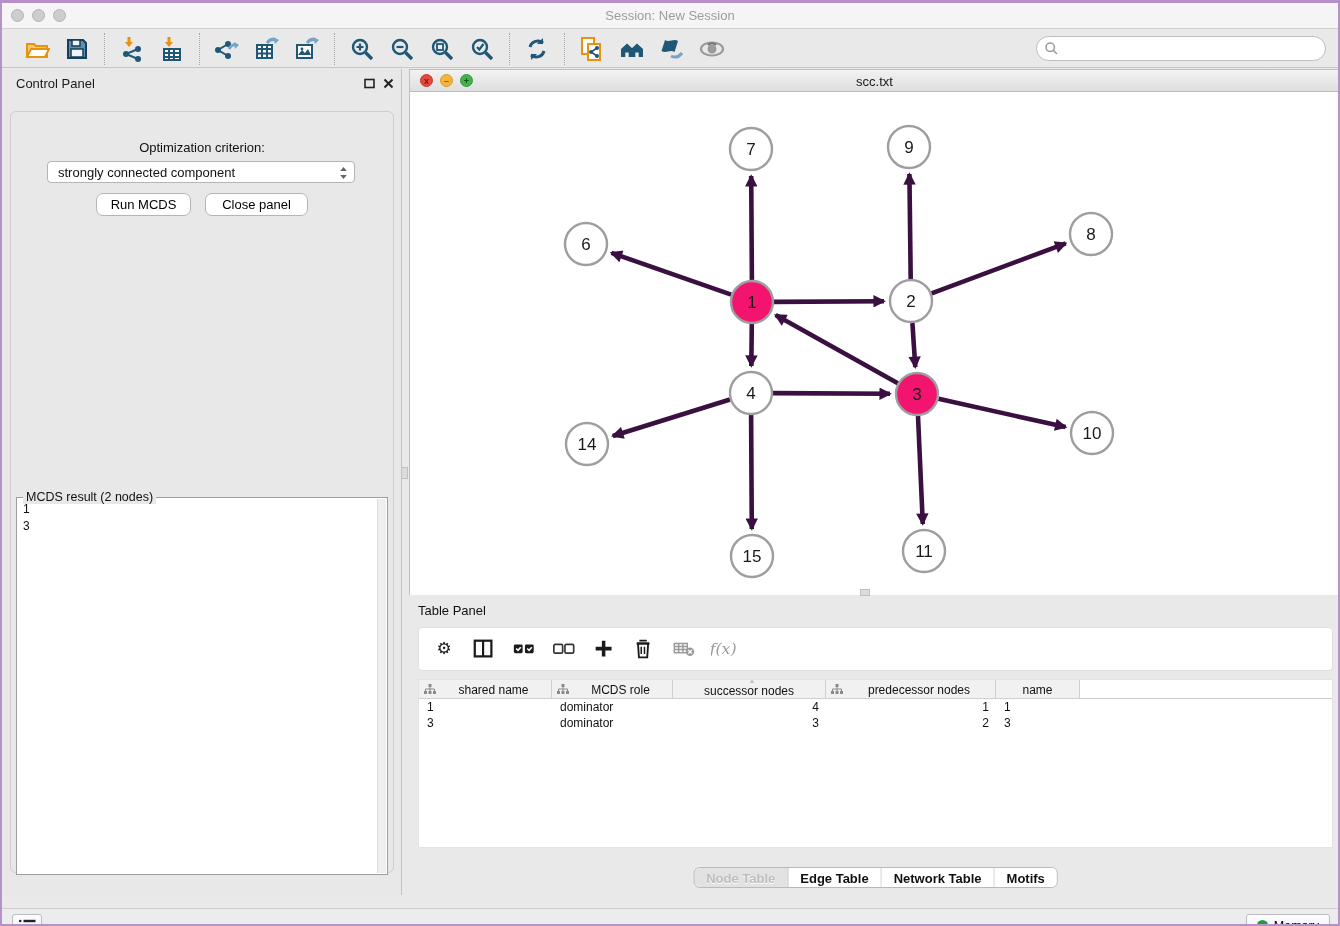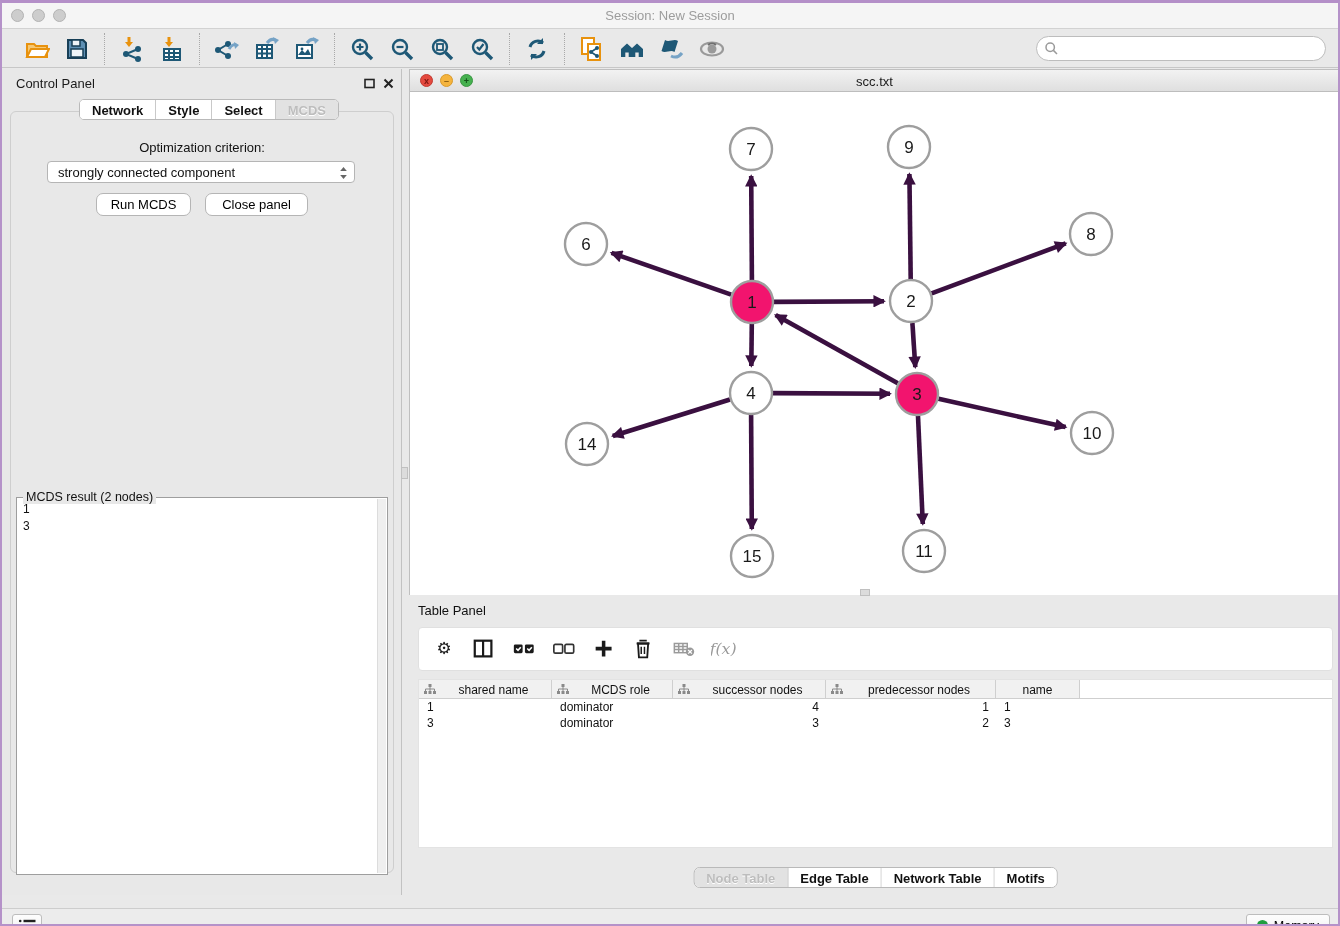--- a/index.html
+++ b/index.html
@@ -241,26 +241,20 @@
       <svg width="11" height="11" viewBox="0 0 11 11">
           <rect x="1" y="1.5" width="9" height="8" fill="none" stroke="#222" stroke-width="1.6"></rect>
         </svg>
     </div>
     <div class="panel-ctl" style="left:379px">
       <svg width="11" height="11" viewBox="0 0 11 11">
           <path d="M1.5 1.5l8 8M9.5 1.5l-8 8" stroke="#222" stroke-width="2"></path>
         </svg>
     </div>
     <div id="cp-inner"></div>
-    <div id="cp-tabs" class="tabgroup">
-        <div class="tab">Network</div>
-        <div class="tab">Style</div>
-        <div class="tab">Select</div>
-        <div class="tab selected">MCDS</div>
-      </div>
     <div id="opt-label">Optimization criterion:</div>
     <div id="criterion">
       <span>strongly connected component</span>
       <svg class="spin" viewBox="0 0 9 16">
         <path d="M1.2 6 L4.5 2 L7.8 6 Z" fill="#666"></path>
           <path d="M1.2 10 L4.5 14 L7.8 10 Z" fill="#666"></path>
       </svg>
     </div>
     <button class="cp-btn" id="run-btn">Run MCDS</button>
     <button class="cp-btn" id="closep-btn">Close panel</button>
@@ -434,21 +428,21 @@
               <g fill="#8a8a8a">
                 <rect x="4.5" y="0" width="3" height="3"></rect>
                 <rect x="0" y="7" width="3" height="3"></rect>
                 <rect x="4.5" y="7" width="3" height="3"></rect>
                 <rect x="9" y="7" width="3" height="3"></rect>
               </g>
               <path d="M6 3v2M1.5 7V5h9v2M6 5v2" stroke="#8a8a8a" stroke-width="1" fill="none"></path>
             </svg>
             <span class="lbl">MCDS role</span>
           </div>
-          <div class="th" style="width: 153px;">
+          <div class="th" style="width: 153px; flex-direction: column;">
             <svg class="tree" width="12" height="11" viewBox="0 0 12 11">
               <g fill="#8a8a8a">
                 <rect x="4.5" y="0" width="3" height="3"></rect>
                 <rect x="0" y="7" width="3" height="3"></rect>
                 <rect x="4.5" y="7" width="3" height="3"></rect>
                 <rect x="9" y="7" width="3" height="3"></rect>
               </g>
               <path d="M6 3v2M1.5 7V5h9v2M6 5v2" stroke="#8a8a8a" stroke-width="1" fill="none"></path>
             </svg>
             <span class="lbl">successor nodes</span>

